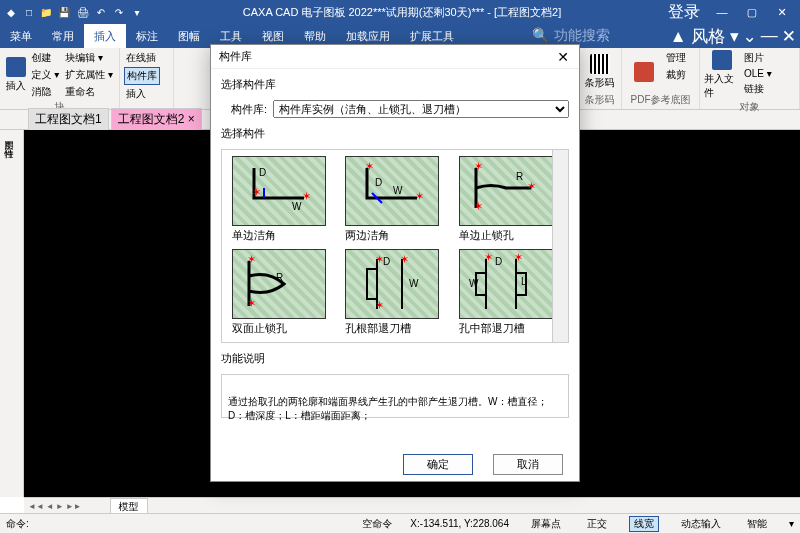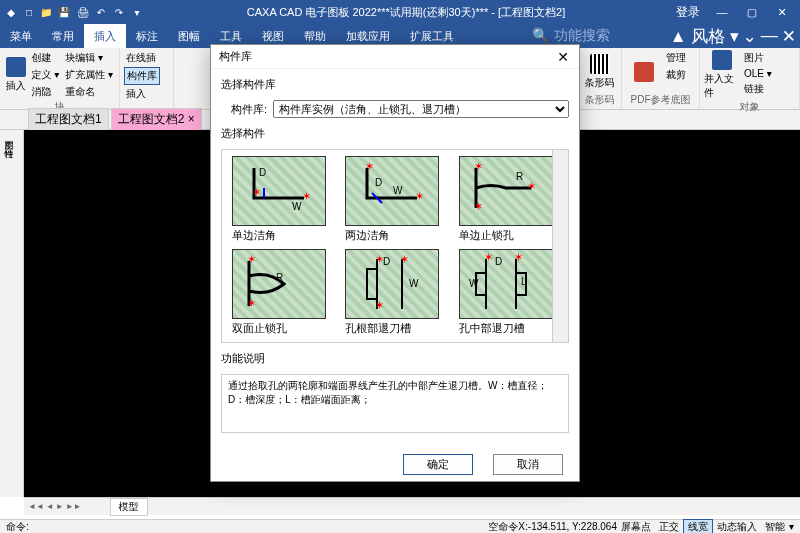--- a/index.html
+++ b/index.html
@@ -4,21 +4,21 @@
 <style>
 * { box-sizing: border-box; margin: 0; padding: 0; font-family: "Microsoft YaHei", SimSun, sans-serif; }
 body { width: 800px; height: 533px; background: #fff; font-size: 11px; position: relative; overflow: hidden; }
 
 .titlebar { height: 24px; background: #2b579a; color: #fff; display: flex; align-items: center; padding: 0 4px; }
 .titlebar .qat { display: flex; gap: 4px; align-items: center; }
 .titlebar .qat span { width: 14px; height: 14px; display: inline-flex; align-items: center; justify-content: center; font-size: 10px; }
 .titlebar .title { flex: 1; text-align: center; font-size: 11px; }
 .titlebar .winctl { display: flex; gap: 2px; }
 .titlebar .winctl span { width: 28px; height: 20px; display: inline-flex; align-items: center; justify-content: center; font-size: 11px; }
-.titlebar .login { padding: 0 8px; font-size: 12px; text-align: right; }
+.titlebar .login { padding: 0 8px; font-size: 16px; text-align: right; }
 
 .menubar { height: 24px; background: #2b579a; display: flex; align-items: stretch; }
 .menubar .tab { padding: 0 10px; display: flex; align-items: center; color: #fff; font-size: 11px; cursor: pointer; }
 .menubar .tab.active { background: #fff; color: #2b579a; }
 .menubar .spacer { flex: 1; display: flex; align-items: center; justify-content: center; }
 .menubar .search { color: #9bb4db; font-size: 14px; margin-left: 9px; }
 .menubar .right { display: flex; align-items: center; padding-right: 4px; gap: 4px; color: #fff; }
 .menubar .right span { font-size: 17px; }
 
 .ribbon { height: 62px; background: #f3f2f1; border-bottom: 1px solid #ccc; display: flex; }
@@ -38,39 +38,39 @@
 
 .canvas { position: absolute; top: 130px; left: 24px; right: 0; bottom: 36px; background: #000; }
 .sidebar { position: absolute; top: 130px; left: 0; width: 24px; bottom: 36px; background: #f3f2f1; border-right: 1px solid #ccc; }
 .sidebar span { display: block; font-size: 9px; writing-mode: vertical-lr; padding: 4px 2px; }
 
 .bottombar { position: absolute; bottom: 18px; left: 24px; right: 0; height: 18px; background: #f3f2f1; border-top: 1px solid #ccc; display: flex; align-items: center; font-size: 10px; }
 .bottombar .sheet { padding: 1px 8px; background: #fff; border: 1px solid #ccc; margin-left: 28px; }
 .scrollarrow { display: flex; gap: 2px; margin-left: 4px; }
 .scrollarrow span { font-size: 8px; color: #666; }
 
-.statusbar { position: absolute; bottom: 0; left: 0; right: 0; height: 14px; background: #f3f2f1; border-top: 1px solid #ccc; display: flex; align-items: center; font-size: 10px; padding: 0 6px; gap: 0; }
+.statusbar { position: absolute; bottom: 0; left: 0; right: 0; height: 20px; background: #f3f2f1; border-top: 1px solid #ccc; display: flex; align-items: center; font-size: 10px; padding: 0 6px; gap: 18px; }
 .statusbar .f { flex: 1; }
 .statusbar .sb { padding: 0 4px; }
 .statusbar .sb.sel { background: #cce4f7; border: 1px solid #2b579a; }
 
 .dialog { position: absolute; top: 44px; left: 210px; width: 370px; height: 438px; background: #fff; border: 1px solid #888; box-shadow: 0 4px 20px rgba(0,0,0,0.3); z-index: 100; display: flex; flex-direction: column; }
 .dlg-title { height: 24px; display: flex; align-items: center; justify-content: space-between; padding: 0 8px; font-size: 11px; border-bottom: 1px solid #eee; }
 .dlg-title .x { cursor: pointer; font-size: 14px; width: 16px; text-align: center; }
 .dlg-body { flex: 1; padding: 8px 10px; display: flex; flex-direction: column; gap: 8px; overflow: hidden; }
 .dlg-sec-label { font-size: 11px; }
 .dlg-row { display: flex; align-items: center; gap: 6px; padding-left: 10px; }
 .dlg-row select { flex: 1; font-size: 11px; padding: 1px; }
 .grid { display: grid; grid-template-columns: repeat(3, 1fr); gap: 6px 14px; padding: 6px 10px; border: 1px solid #ccc; position: relative; }
 .grid-scroll { position: absolute; right: 0; top: 0; bottom: 0; width: 16px; background: #f0f0f0; border-left: 1px solid #ccc; }
 .comp { display: flex; flex-direction: column; gap: 2px; }
 .comp .pic { width: 94px; height: 70px; border: 1px solid #333; background: repeating-linear-gradient(45deg, #b0d0b0 0 4px, #c8e0c8 4px 8px); position: relative; display: flex; align-items: center; justify-content: center; }
 .comp .pic svg { width: 90px; height: 66px; }
 .comp .name { font-size: 11px; }
-.desc { border: 1px solid #ccc; padding: 4px 6px; font-size: 10px; height: 59px; }
+.desc { border: 1px solid #ccc; padding: 20px 6px; font-size: 10px; height: 44px; }
 .dlg-btns { display: flex; justify-content: flex-end; gap: 20px; padding: 6px 16px; }
 .dlg-btns button { width: 70px; height: 21px; font-size: 11px; background: #fdfdfd; border: 1px solid #888; }
 .dlg-btns button.primary { border: 1px solid #2b579a; }
 
 </style>
 </head>
 <body>
 
 <div class="titlebar">
   <div class="qat">

